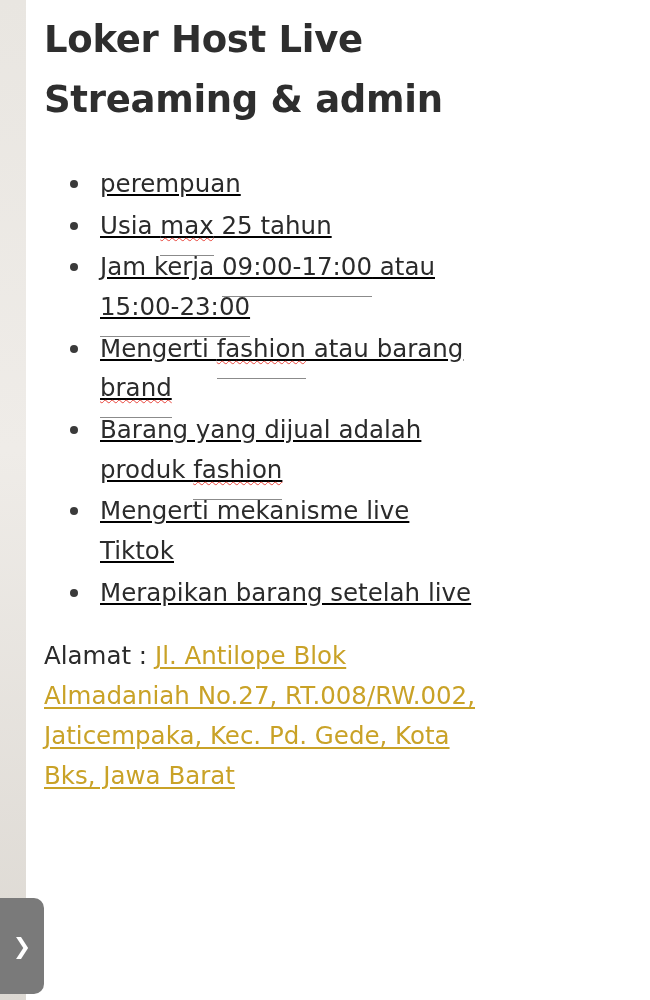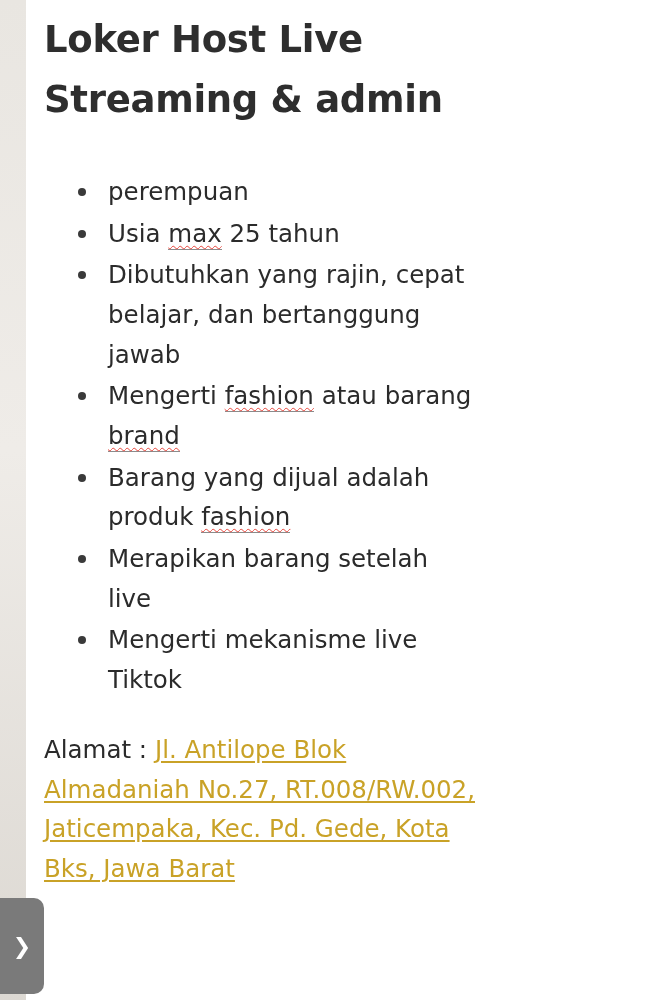--- a/index.html
+++ b/index.html
@@ -44,22 +44,23 @@
     line-height: 1.62;
     color: #2e2e2e;
     letter-spacing: -0.3px;
     margin: 0;
     padding: 10px 40px 0 44px;
     white-space: pre-line;
   }
 
   .list {
     list-style: none;
-    margin: 8px;
+    margin: 0;
     padding: 34px 36px 0 64px;
+    text-decoration: underline;
   }
 
   .list li {
     position: relative;
     font-size: 24.5px;
     line-height: 1.62;
     color: #2b2b2b;
     margin-bottom: 2px;
     padding-left: 36px;
   }
@@ -80,21 +81,21 @@
     text-decoration: underline;
     text-decoration-style: wavy;
     text-decoration-color: #e8463c;
     text-decoration-thickness: 1px;
     text-underline-offset: 3px;
   }
 
   
   .ul {
     border-bottom: 1.5px solid #8b8b8b;
-    padding-bottom: 1px;
+    padding-bottom: 15px;
     text-align: right;
   }
 
   .address-block {
     padding: 22px 24px 0 44px;
     font-size: 24.5px;
     line-height: 1.62;
     color: #2b2b2b;
   }
 
@@ -133,33 +134,33 @@
 Streaming &amp; admin</h1>
 
   <ul class="list">
     <li>
       <span>perempuan</span>
     </li>
     <li>
       <span>Usia <span class="ul"><span class="sp">max</span></span> 25 tahun</span>
     </li>
     <li>
-      <span>Dibutuhkan yang rajin, cepat belajar, dan bertanggung jawab</span>
+      <span>Jam kerja <span class="ul">09:00-17:00</span> atau <span class="ul">15:00-23:00</span></span>
     </li>
     <li>
       <span>Mengerti <span class="ul"><span class="sp">fashion</span></span> atau barang <span class="ul"><span class="sp">brand</span></span></span>
     </li>
     <li>
       <span>Barang yang dijual adalah produk <span class="ul"><span class="sp">fashion</span></span></span>
     </li>
     <li>
-      <span>Merapikan barang setelah live</span>
+      <span>Mengerti mekanisme live Tiktok</span>
     </li>
     <li>
-      <span>Mengerti mekanisme live Tiktok</span>
+      <span>Merapikan barang setelah live</span>
     </li>
   </ul>
 
   <div class="address-block">
     <span>Alamat : </span><a class="address-link">Jl. Antilope Blok Almadaniah No.27, RT.008/RW.002, Jaticempaka, Kec. Pd. Gede, Kota Bks, Jawa Barat</a>
   </div>
 
 </div>
 
 <div class="scroll-tab">❯</div>

